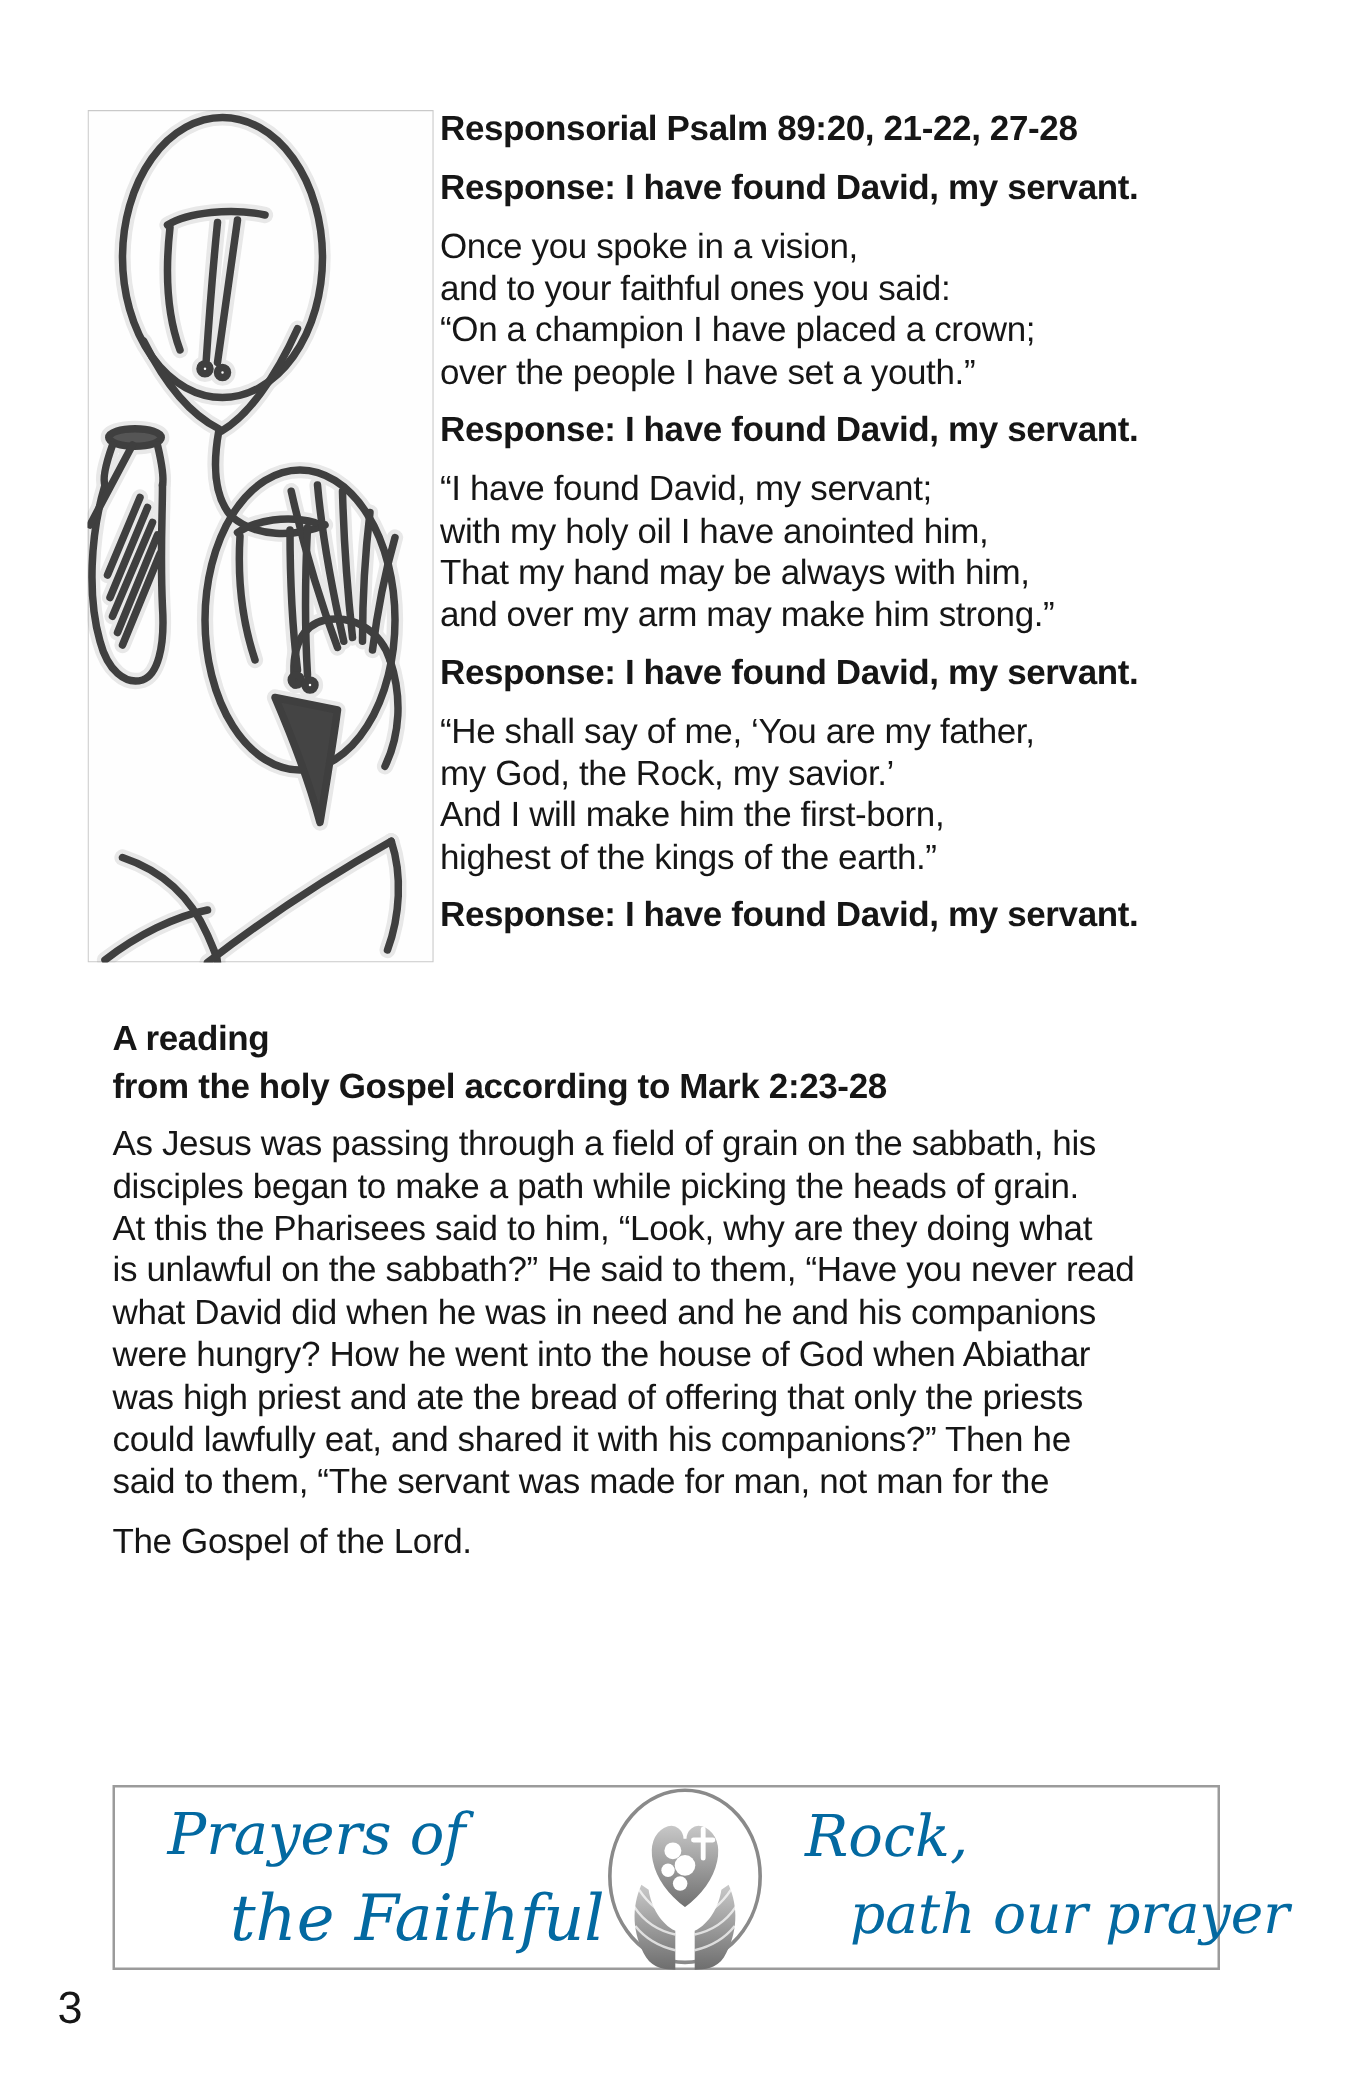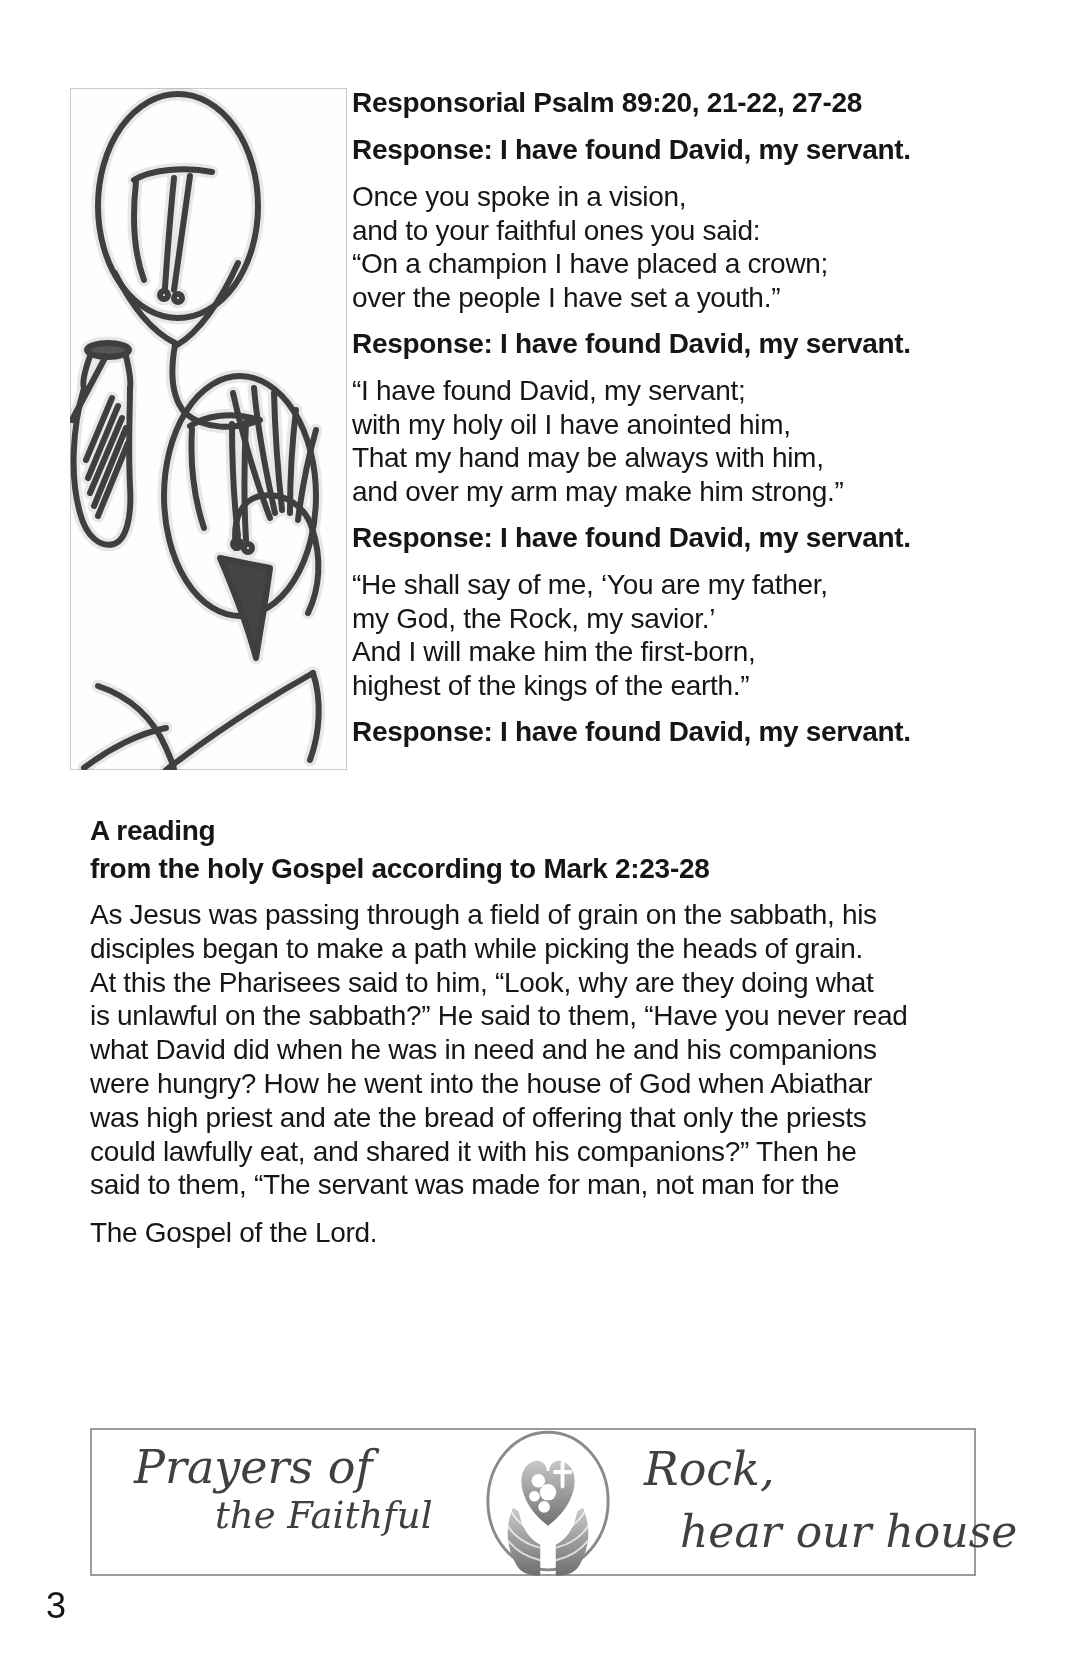--- a/index.html
+++ b/index.html
@@ -21,24 +21,24 @@
   .gospel-heading{font-size:28px;font-weight:bold;line-height:38px;margin:0;letter-spacing:-0.3px;}
   .gospel-para{font-size:28px;line-height:33.8px;margin:10px 0 0 0;letter-spacing:-0.3px;}
   .gospel-closing{font-size:28px;line-height:34px;margin:14px 0 0 0;letter-spacing:-0.3px;}
   
   .footer-box{
     position:absolute;left:90px;top:1428px;width:886px;height:148px;
     box-sizing:border-box;border:2px solid #9b9b9b;background:#ffffff;
   }
   .script{
     position:absolute;font-family:"DejaVu Serif","Liberation Serif",serif;
-    font-style:italic;color:#404040;white-space:nowrap;
+    font-style:italic;color:#0369a1;white-space:nowrap;
   }
   .fl1{left:42px;top:10px;font-size:46px;}
-  .fl2{left:92px;top:64px;font-size:37px;margin-left:31px;}
+  .fl2{left:92px;top:76px;font-size:51px;}
   .fr1{left:552px;top:12px;font-size:46px;}
   .fr2{left:588px;top:76px;font-size:44px;}
   .logo{position:absolute;left:392px;top:0px;width:128px;height:146px;}
   
   .pagenum{position:absolute;left:46px;top:1586px;font-size:36px;line-height:40px;}
 </style>
 </head>
 <body>
 
 <div class="page">
@@ -170,18 +170,18 @@
       <circle cx="66" cy="64" r="8.5" fill="#ffffff"></circle>
       <circle cx="52" cy="68" r="5.5" fill="#ffffff"></circle>
       <circle cx="62" cy="79" r="6" fill="#ffffff"></circle>
       <path d="M 30,80 C 22,98 22,120 34,140 C 40,149 50,150 58,150 L 58,118 C 46,112 38,98 36,84 Z" fill="url(#hg)"></path>
       <path d="M 102,80 C 110,98 110,120 98,140 C 92,149 82,150 74,150 L 74,118 C 86,112 94,98 96,84 Z" fill="url(#hg)"></path>
       <path d="M 28,84 C 36,96 46,104 58,108 M 24,98 C 32,110 44,118 58,121 M 25,114 C 33,124 45,131 58,134" stroke="#ffffff" stroke-width="2" fill="none" opacity="0.7"></path>
       <path d="M 104,84 C 96,96 86,104 74,108 M 108,98 C 100,110 88,118 74,121 M 107,114 C 99,124 87,131 74,134" stroke="#ffffff" stroke-width="2" fill="none" opacity="0.7"></path>
     </svg>
 
     <div class="script fr1">Rock,</div>
-    <div class="script fr2">hear our house</div>
+    <div class="script fr2">path our prayer</div>
   </div>
 
   <div class="pagenum">3</div>
 
 </div>
 
 </body></html>

